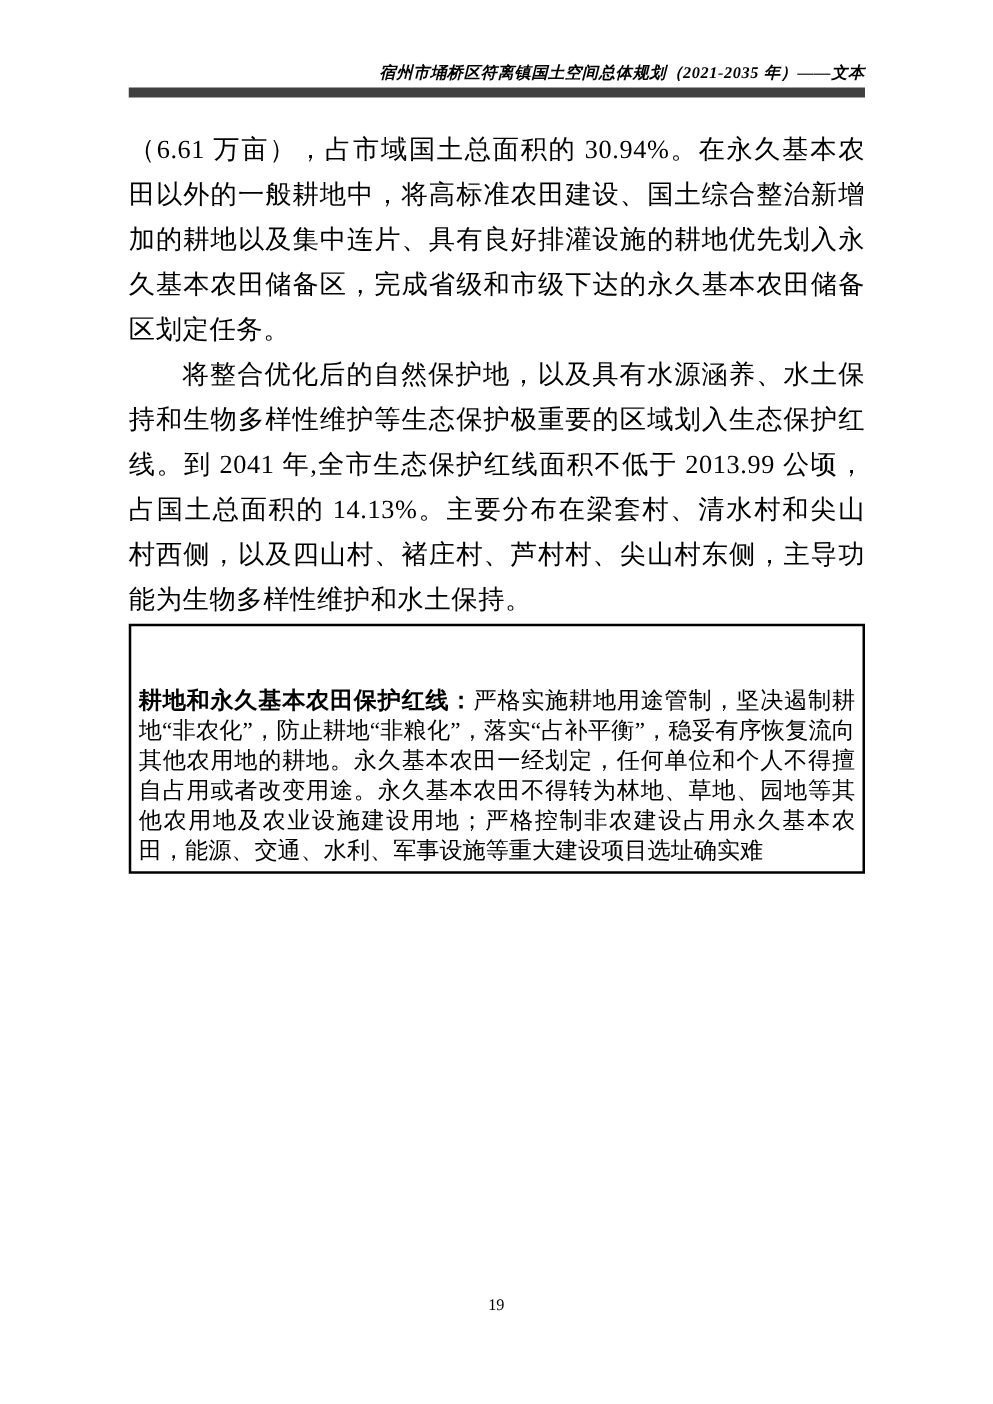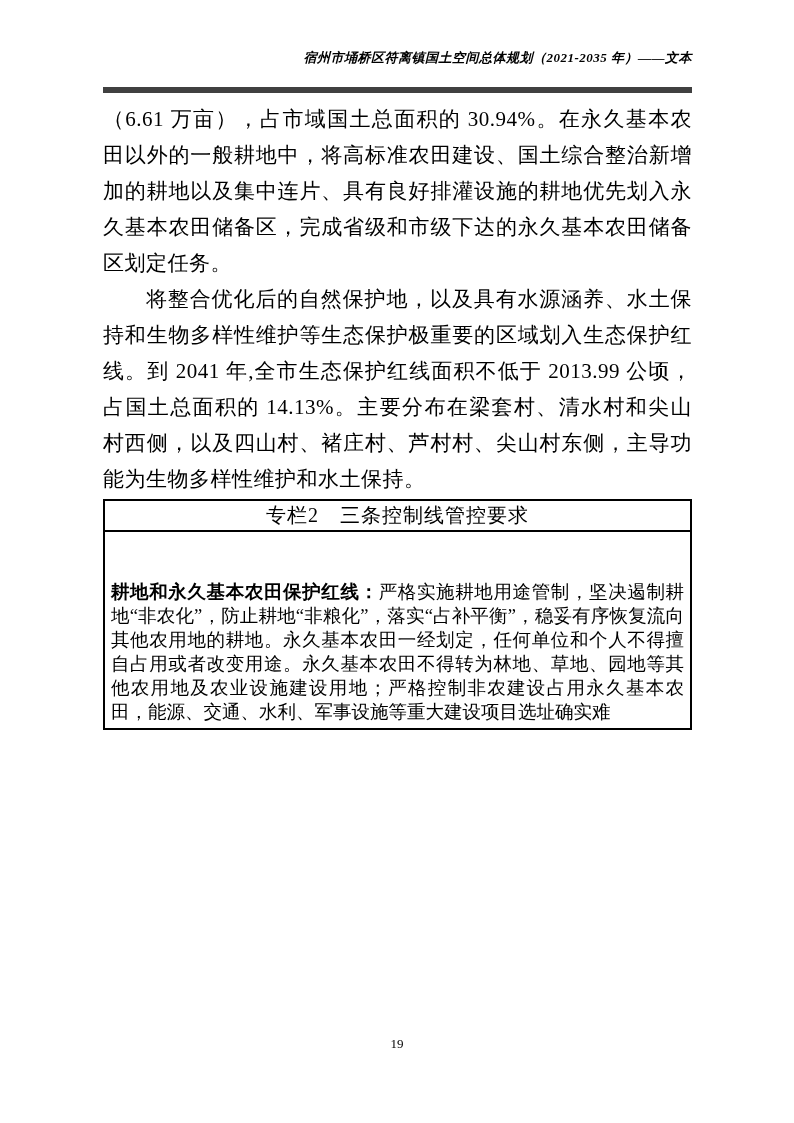--- a/index.html
+++ b/index.html
@@ -15,22 +15,22 @@
     color: #000000;
     font-family: "Liberation Serif", "DejaVu Serif", serif;
     overflow: hidden;
   }
   
   .header {
     position: absolute;
     left: 103px;
     top: 48px;
     width: 589px;
-    border-bottom: 6px solid #404040;
-    padding-bottom: 20px;
+    border-bottom: 8px solid #404040;
+    padding-bottom: 3px;
     text-align: right;
   }
   .header-title {
     font-size: 13px;
     line-height: 19px;
     font-weight: bold;
     font-style: italic;
     letter-spacing: 0.5px;
     white-space: nowrap;
   }
@@ -107,21 +107,20 @@
   <div class="content">
 
     <p class="para"><span class="u">（6.61 万亩），占市域国土总面积的 30.94%。</span><span>在永久基本农田以外的一般耕地中，将高标准农田建设、国土综合整治新增加的耕地以及集中连片、具有良好排灌设施的耕地优先划入永久基本农田储备区，完成省级和市级下达的永久基本农田储备区划定任务。</span></p>
 
 
     <p class="para indent"><span>将整合优化后的自然保护地，以及具有水源涵养、水土保持和生物多样性维护等生态保护极重要的区域划入生态保护红线。</span><span class="u">到 2041 年,全市生态保护红线面积不低于 2013.99 公顷，占国土总面积的 14.13%。</span><span>主要分布在梁套村、清水村和尖山村西侧，以及四山村、褚庄村、芦村村、尖山村东侧，主导功能为生物多样性维护和水土保持。</span></p>
 
 
 
     <div class="callout">
-      <div class="callout-title">专栏2　三条控制线管控要求</div>
       <div class="callout-body"><span class="b">耕地和永久基本农田保护红线：</span><span>严格实施耕地用途管制，坚决遏制耕地“非农化”，防止耕地“非粮化”，落实“占补平衡”，稳妥有序恢复流向其他农用地的耕地。永久基本农田一经划定，任何单位和个人不得擅自占用或者改变用途。永久基本农田不得转为林地、草地、园地等其他农用地及农业设施建设用地；严格控制非农建设占用永久基本农田，能源、交通、水利、军事设施等重大建设项目选址确实难</span></div>
     </div>
 
   </div>
 
   <div class="page-number">19</div>
 
 </div>
 
 </body></html>

